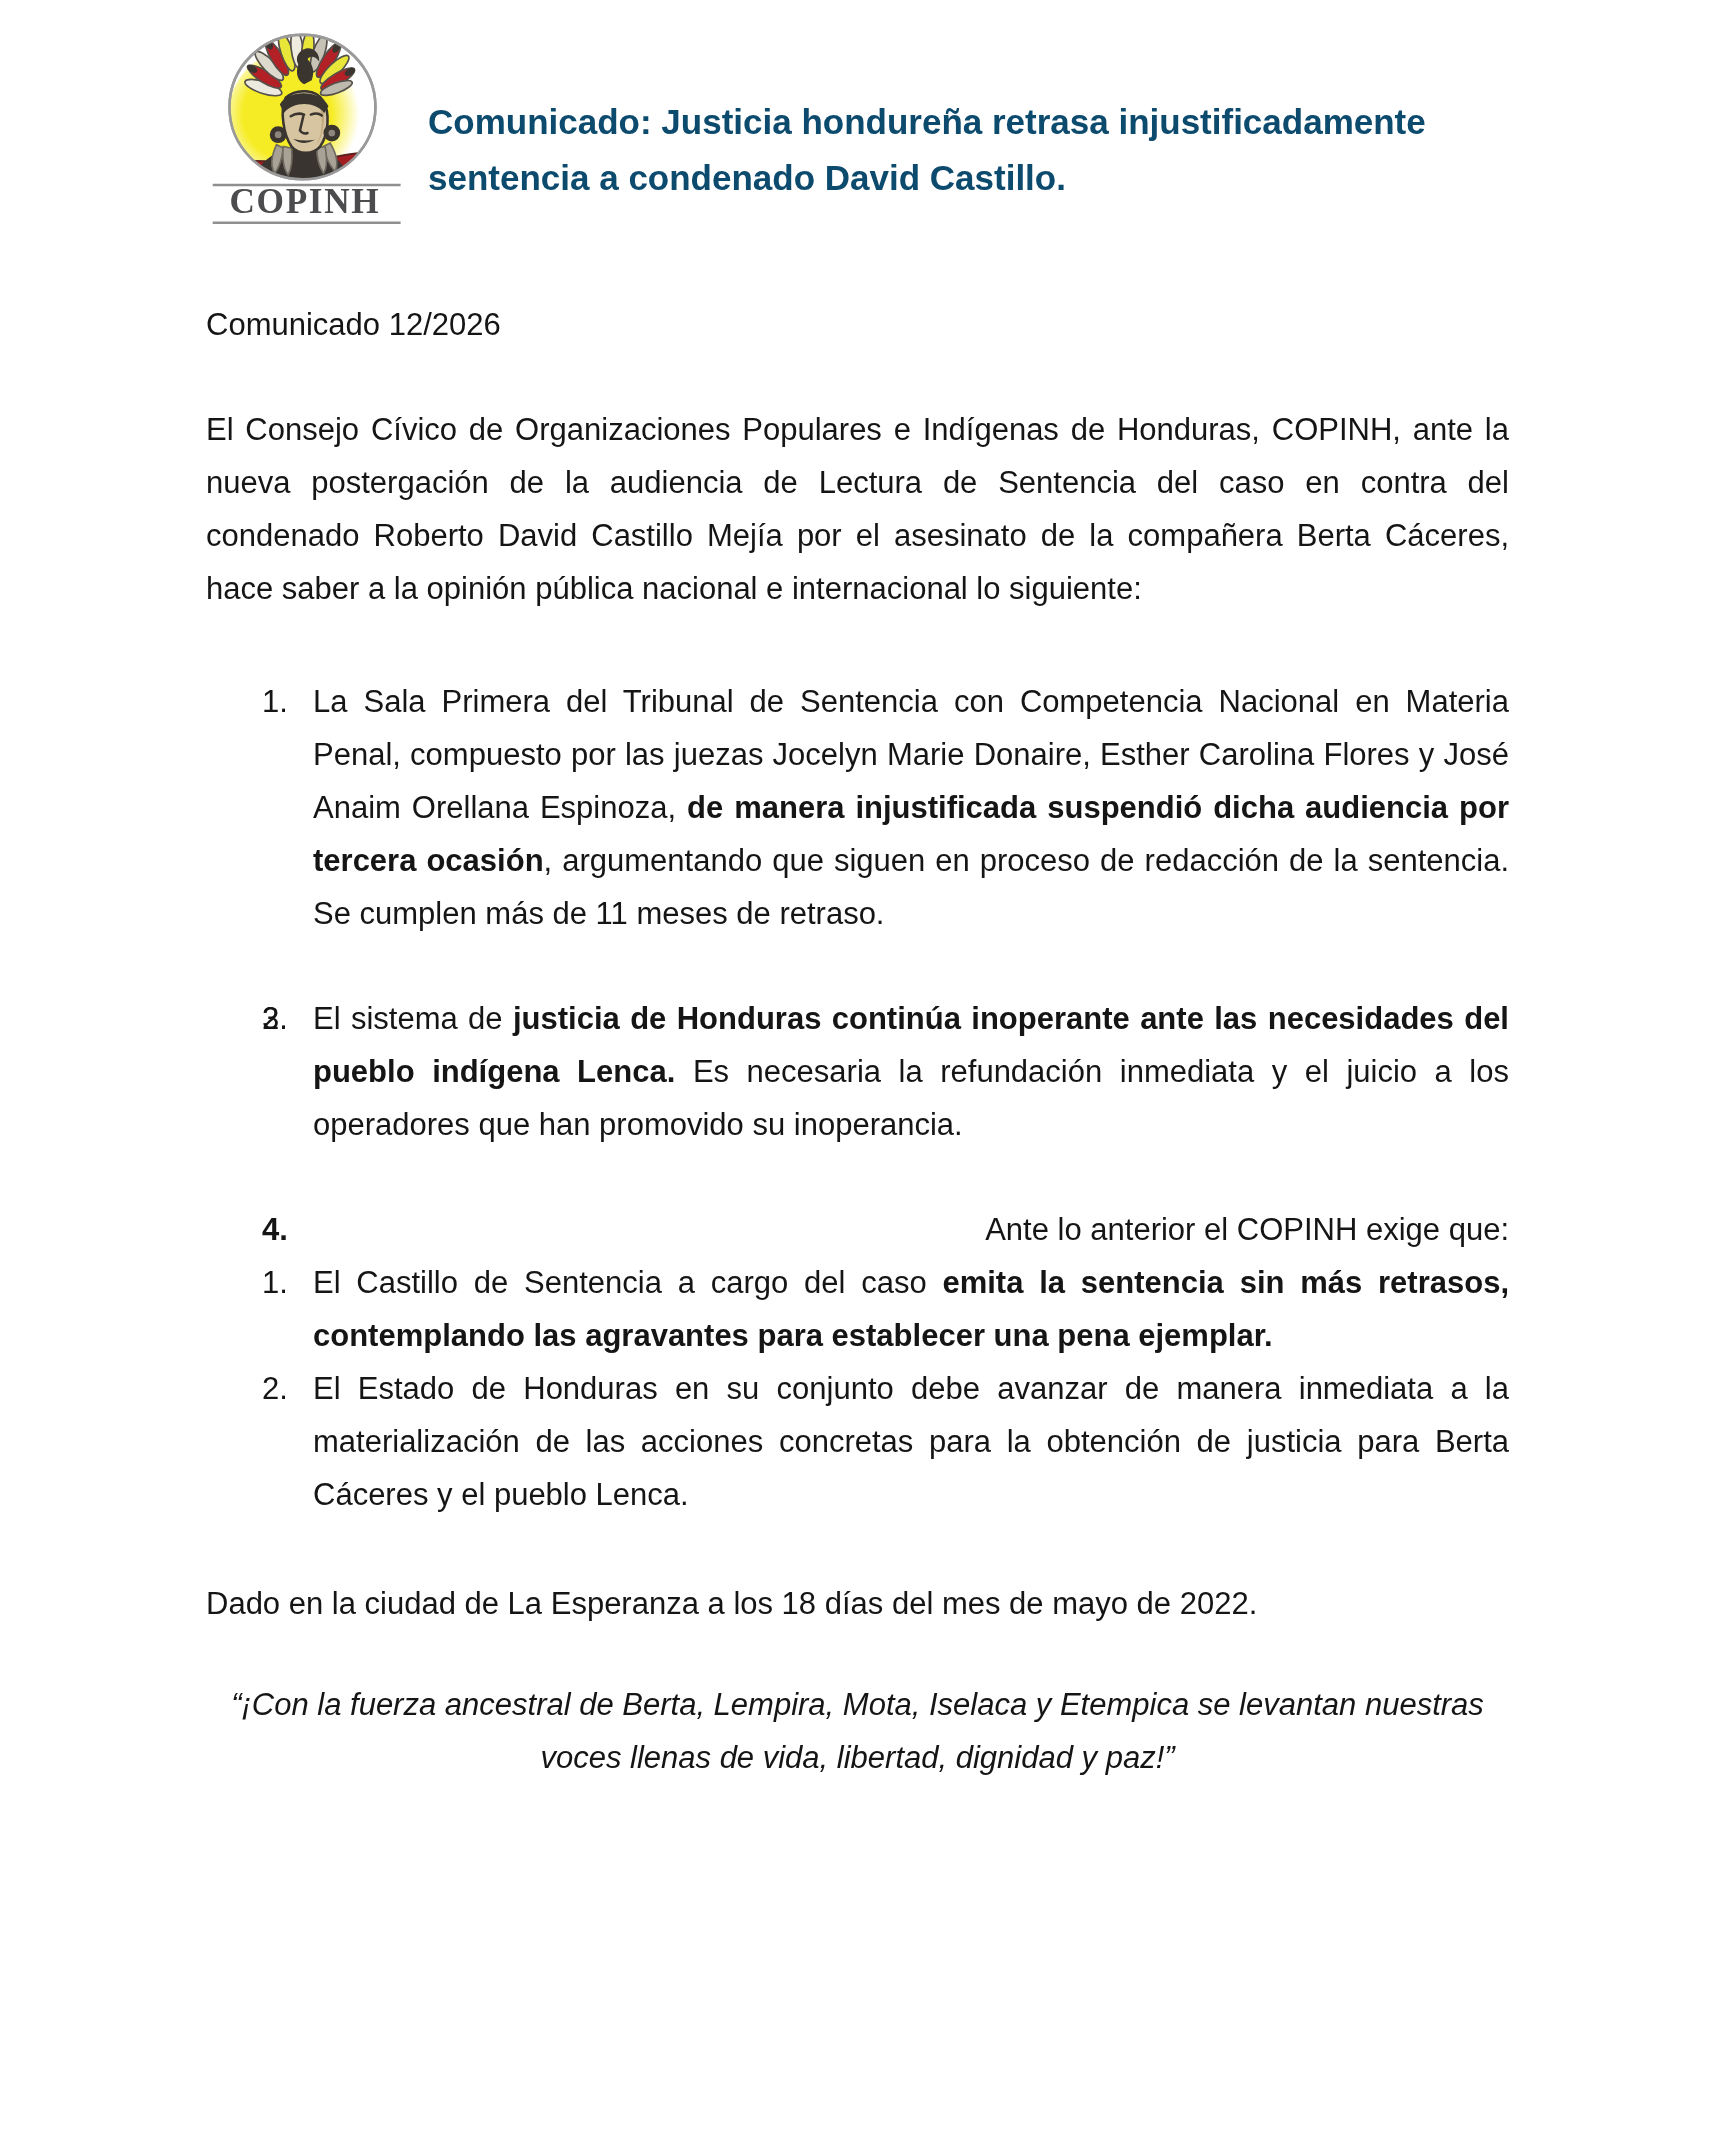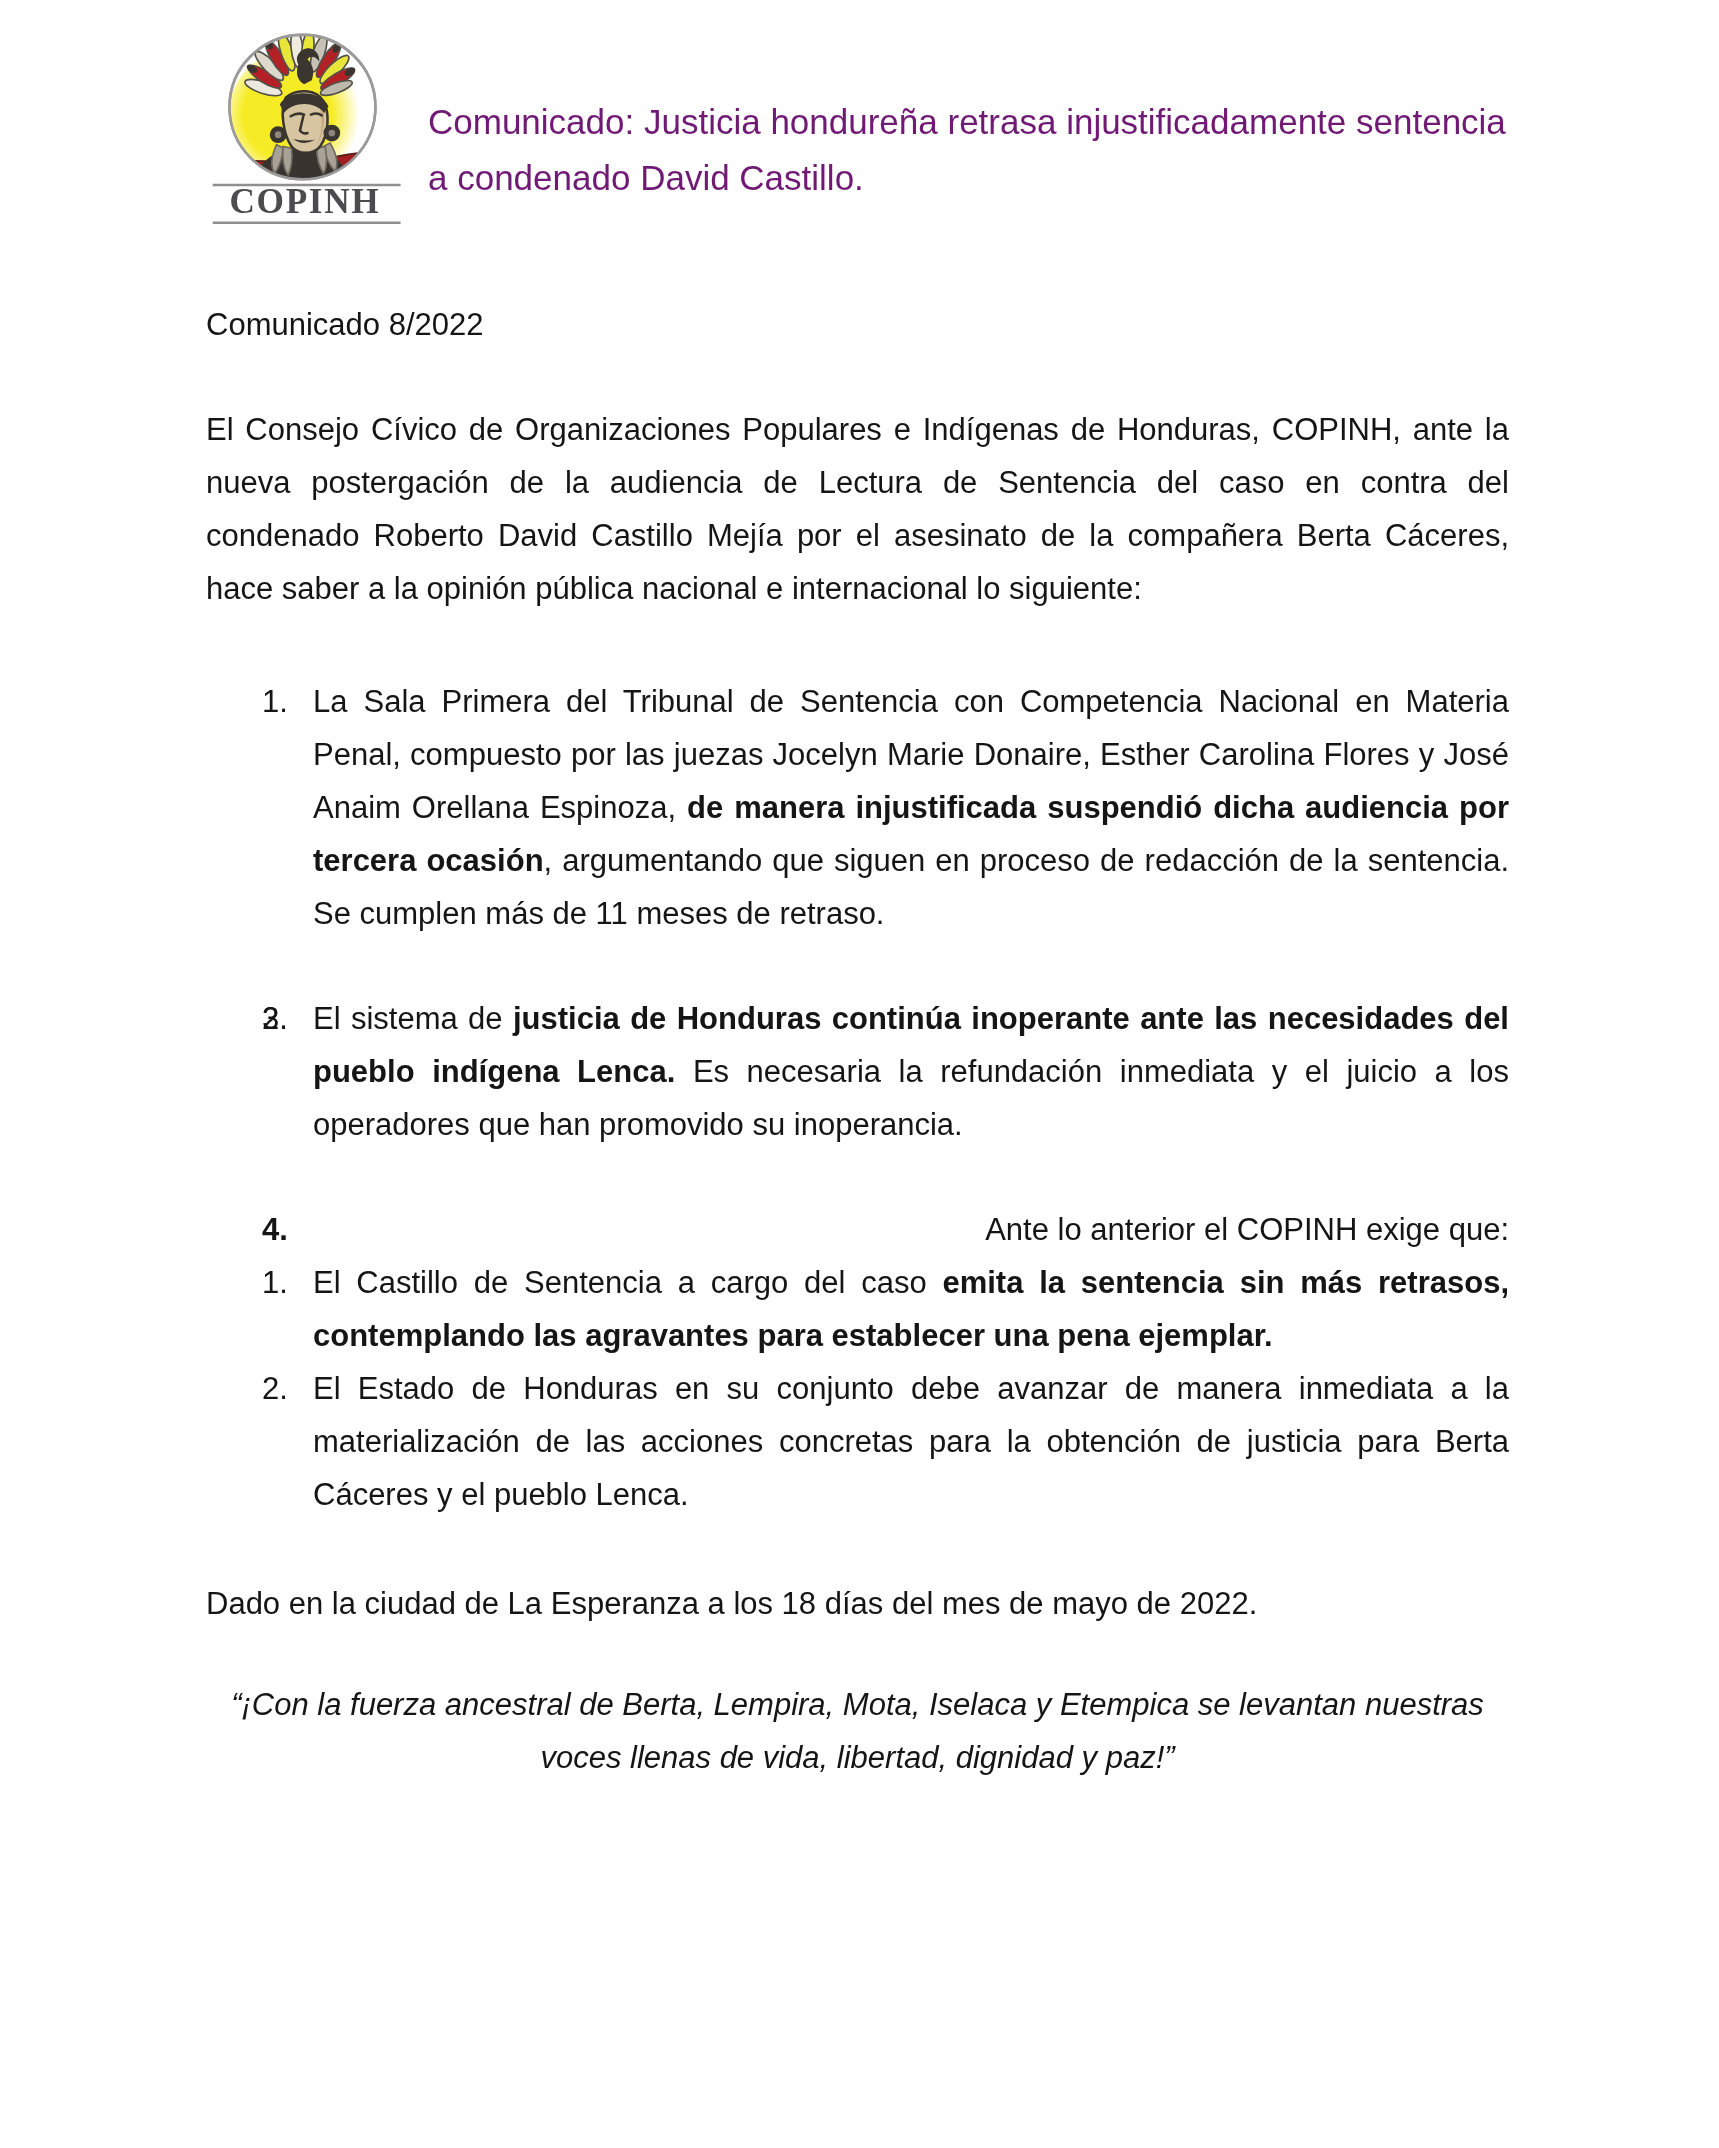--- a/index.html
+++ b/index.html
@@ -4,21 +4,21 @@
 <style>
   html,body{margin:0;padding:0;background:#ffffff;}
   body{
     width:1719px;height:2148px;position:relative;overflow:hidden;
     font-family:"Liberation Sans","DejaVu Sans",sans-serif;
     color:#151515;
   }
   .logo{position:absolute;left:206px;top:28.5px;width:203px;height:203px;}
   .doc-title{
     position:absolute;left:428px;top:71px;width:1084px;
-    font-size:35px;line-height:56px;font-weight:normal;color:#701a75;
+    font-size:35px;line-height:56px;font-weight:bold;color:#0c4a6e;
     text-align:left;
   }
   .flow{position:absolute;left:206px;top:298px;width:1303px;font-size:31px;line-height:53px;}
   .ref{margin:0 0 0 0;}
   .intro{margin:52px 0 0 0;text-align:justify;}
   .list{margin:0;padding:0;list-style:none;}
   .list1{margin-top:60px;}
   .list2{margin-top:0;}
   .li{position:relative;padding-left:107px;text-align:justify;margin:0;}
   .list1 .li + .li{margin-top:52px;}
@@ -132,21 +132,21 @@
 
   <line x1="8" y1="186" x2="232" y2="186" stroke="#8f8f8f" stroke-width="3"></line>
   <text x="118" y="219" text-anchor="middle" class="copinh-word">COPINH</text>
   <line x1="8" y1="231" x2="232" y2="231" stroke="#8f8f8f" stroke-width="3"></line>
 </svg>
 
 <h1 class="doc-title">Comunicado: Justicia hondureña retrasa injustificadamente sentencia a condenado David Castillo.</h1>
 
 <div class="flow">
 
-  <p class="ref">Comunicado 8/2022</p>
+  <p class="ref">Comunicado 12/2026</p>
 
   <p class="intro">El Consejo Cívico de Organizaciones Populares e Indígenas de Honduras, COPINH, ante la nueva postergación de la audiencia de Lectura de Sentencia del caso en contra del condenado Roberto David Castillo Mejía por el asesinato de la compañera Berta Cáceres, hace saber a la opinión pública nacional e internacional lo siguiente:</p>
 
   <ol class="list list1">
     <li class="li">
       <span class="num"><span>1.</span></span>
       <span><span>La Sala Primera del Tribunal de Sentencia con Competencia Nacional en Materia Penal, compuesto por las juezas Jocelyn Marie Donaire, Esther Carolina Flores y José Anaim Orellana Espinoza, </span><span class="b">de manera injustificada suspendió dicha audiencia por tercera ocasión</span><span>, argumentando que siguen en proceso de redacción de la sentencia. Se cumplen más de 11 meses de retraso.</span></span>
     </li>
     <li class="li">
       <span class="num"><span>2.</span></span>

